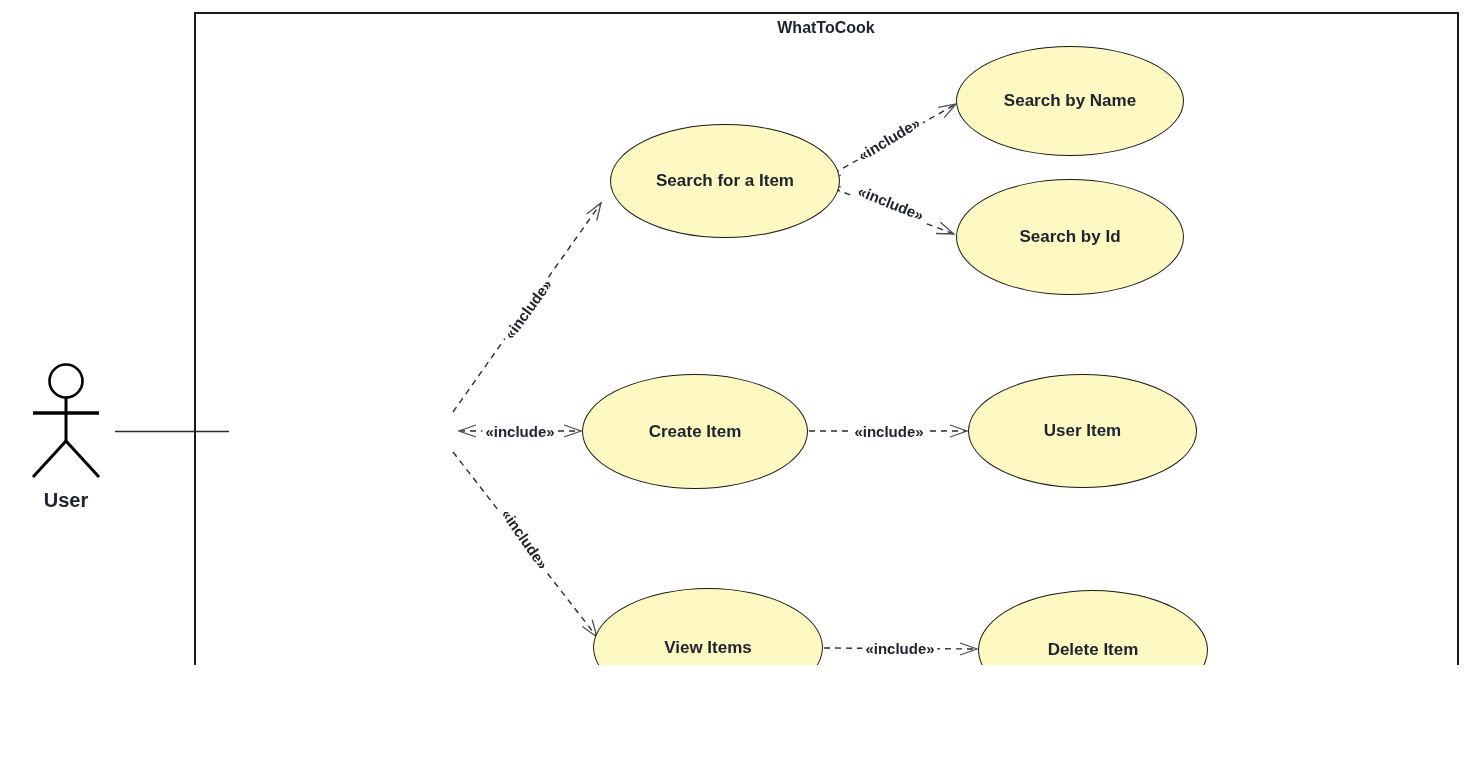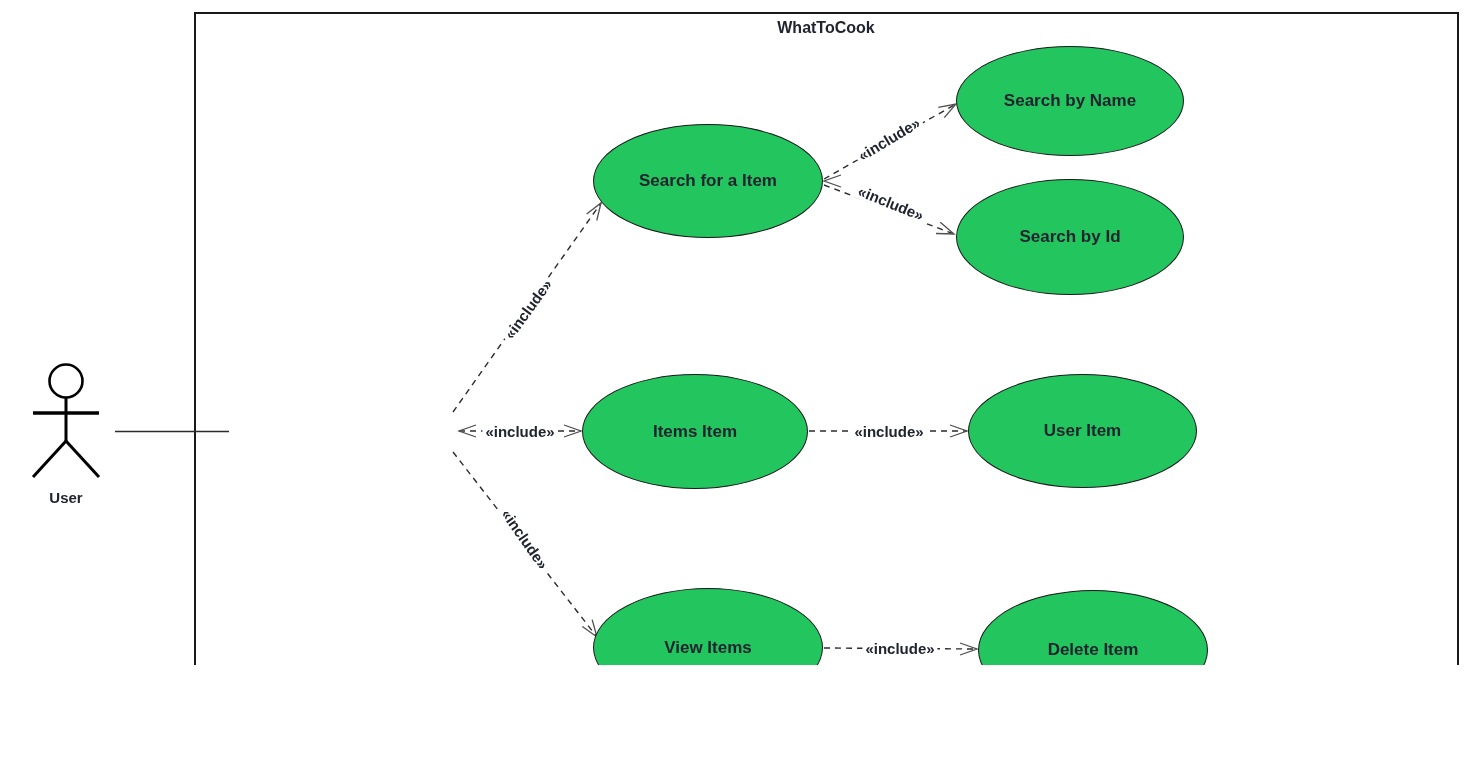--- a/index.html
+++ b/index.html
@@ -17,41 +17,41 @@
     position: absolute;
     left: 194px; top: 19px; width: 1264px;
     text-align: center;
     font-size: 16px; font-weight: 700;
     color: #20242f;
   }
   .node {
     position: absolute;
     border: 1.6px solid #1a1a1a;
     border-radius: 50%;
-    background: #22c55e;
+    background: #fef9c3;
     display: flex; align-items: center; justify-content: center;
     font-size: 17px; font-weight: 700;
     color: #20242f;
     box-sizing: border-box;
     text-align: center;
   }
   .edge-label {
     position: absolute;
     font-size: 15px; font-weight: 700;
     color: #20242f;
     background: #ffffff;
     padding: 0 3px;
     white-space: nowrap;
     transform: translate(-50%, -50%);
   }
   .actor-label {
     position: absolute;
     left: 26px; top: 489px; width: 80px;
     text-align: center;
-    font-size: 15px; font-weight: 700;
+    font-size: 20px; font-weight: 700;
     color: #20242f;
   }
   svg line.conn, svg path.conn {
     stroke: #2b2b2b; stroke-width: 1.4; fill: none;
   }
   svg .dashed { stroke-dasharray: 6 5; }
   svg .arrow { stroke: #4f4f4f; stroke-width: 1.3; fill: none; }
   svg .actor-stroke { stroke: #000000; fill: none; }
 </style>
 </head>
@@ -95,27 +95,27 @@
 
     <line class="conn dashed" x1="824" y1="648" x2="977" y2="649"></line>
     <path class="arrow" d="M -17 -6 L 0 0 L -17 6" transform="translate(977,649)"></path>
   </svg>
 
   <div class="boundary-title">WhatToCook</div>
 
   <div class="actor-label">User</div>
 
 
-  <div class="node" style="left:593px; top:124px; width:230px; height:114px;">Search for a Item</div>
+  <div class="node" style="left:610px; top:124px; width:230px; height:114px;">Search for a Item</div>
 
   <div class="node" style="left:956px; top:46px; width:228px; height:110px;">Search by Name</div>
 
   <div class="node" style="left:956px; top:179px; width:228px; height:116px;text-align:right;">Search by Id</div>
 
-  <div class="node" style="left:582px; top:374px; width:226px; height:115px;">Items Item</div>
+  <div class="node" style="left:582px; top:374px; width:226px; height:115px;">Create Item</div>
 
   <div class="node" style="left:968px; top:374px; width:229px; height:114px;">User Item</div>
 
   <div class="node" style="left:593px; top:588px; width:230px; height:119px;">View Items</div>
 
   <div class="node" style="left:978px; top:590px; width:230px; height:120px;text-align:right;">Delete Item</div>
 
   <div class="edge-label" style="left:528px; top:309px; transform:translate(-50%,-50%) rotate(-54deg);">«include»</div>
 
   <div class="edge-label" style="left:520px; top:431px;">«include»</div>

